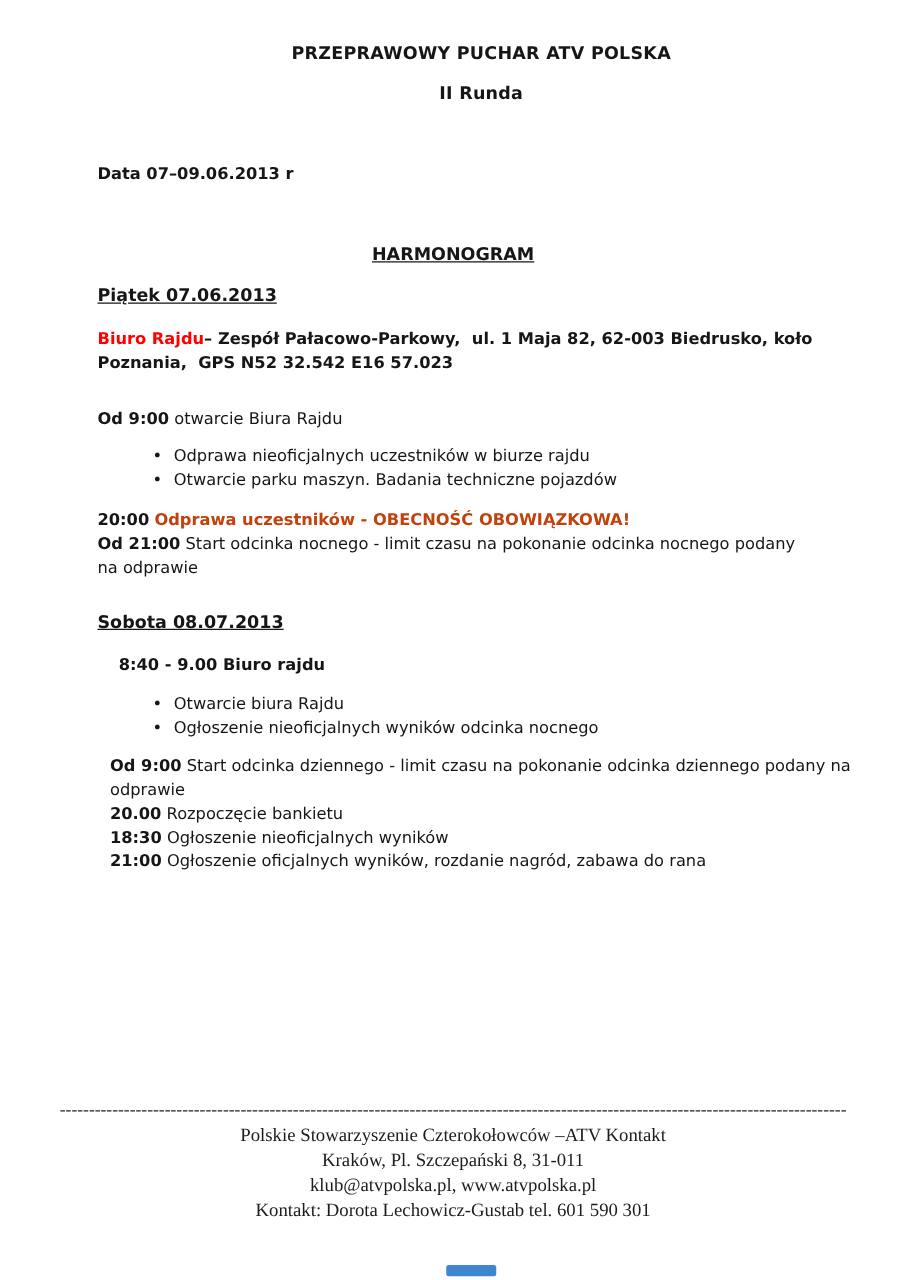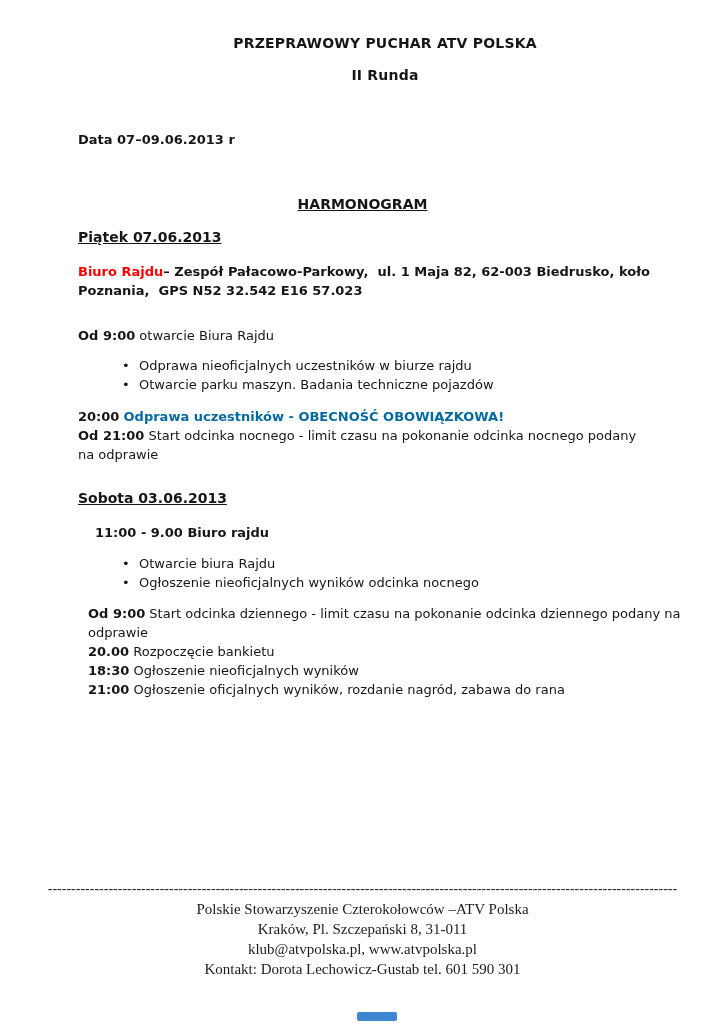--- a/index.html
+++ b/index.html
@@ -64,47 +64,47 @@
 
   <div class="abs b" style="top:262px;left:78px;width:618px;"><span class="red" style="color: rgb(255, 0, 0); margin-top: 28px;">Biuro Rajdu</span><span class="prewrap">– Zespół Pałacowo-Parkowy,  ul. 1 Maja 82, 62-003 Biedrusko, koło Poznania,  GPS N52 32.542 E16 57.023</span></div>
 
   <div class="abs" style="top:326px;left:78px;"><b>Od 9:00</b> <span>otwarcie Biura Rajdu</span></div>
 
   <div class="abs bullet-list" style="top:356px;left:120px;">
     <div class="bullet-item">Odprawa nieoficjalnych uczestników w biurze rajdu</div>
     <div class="bullet-item">Otwarcie parku maszyn. Badania techniczne pojazdów</div>
   </div>
 
-  <div class="abs" style="top:407px;left:78px;"><b>20:00</b> <b class="red" style="color: #0369a1;">Odprawa uczestników - OBECNOŚĆ OBOWIĄZKOWA!</b></div>
+  <div class="abs" style="top:407px;left:78px;"><b>20:00</b> <b class="red" style="color: #c2410c;">Odprawa uczestników - OBECNOŚĆ OBOWIĄZKOWA!</b></div>
 
   <div class="abs" style="top:426px;left:78px;max-width:577px;"><b>Od 21:00</b> <span>Start odcinka nocnego - limit czasu na pokonanie odcinka nocnego podany na odprawie</span></div>
 
   <div class="abs" style="top:489px;left:78px;">
-    <span class="heading u">Sobota 03.06.2013</span>
+    <span class="heading u">Sobota 08.07.2013</span>
   </div>
 
-  <div class="abs b" style="top:523px;left:95px;">11:00 - 9.00 Biuro rajdu</div>
+  <div class="abs b" style="top:523px;left:95px;">8:40 - 9.00 Biuro rajdu</div>
 
   <div class="abs bullet-list" style="top:554px;left:120px;">
     <div class="bullet-item">Otwarcie biura Rajdu</div>
     <div class="bullet-item">Ogłoszenie nieoficjalnych wyników odcinka nocnego</div>
   </div>
 
   <div class="abs" style="top:604px;left:88px;width:606px;">
     <div><b>Od 9:00</b> <span>Start odcinka dziennego - limit czasu na pokonanie odcinka dziennego podany na odprawie</span></div>
     <div><b>20.00</b> <span>Rozpoczęcie bankietu</span></div>
     <div><b>18:30</b> <span>Ogłoszenie nieoficjalnych wyników</span></div>
     <div><b>21:00</b> <span>Ogłoszenie oficjalnych wyników, rozdanie nagród, zabawa do rana</span></div>
   </div>
 
 
   <div class="abs divider center" style="top:882px;left:0;width:725px;">---------------------------------------------------------------------------------------------------------------------------------------</div>
 
   <div class="abs footer center" style="top:899px;left:0;width:725px;">
-    <div>Polskie Stowarzyszenie Czterokołowców –ATV Polska</div>
+    <div>Polskie Stowarzyszenie Czterokołowców –ATV Kontakt</div>
     <div>Kraków, Pl. Szczepański 8, 31-011</div>
     <div>klub@atvpolska.pl, www.atvpolska.pl</div>
     <div>Kontakt: Dorota Lechowicz-Gustab tel. 601 590 301</div>
   </div>
 
   <div class="indicator" style="top: 1012px; left: 357px; background: rgb(62, 134, 207);"></div>
 
 </div>
 
 </body></html>

